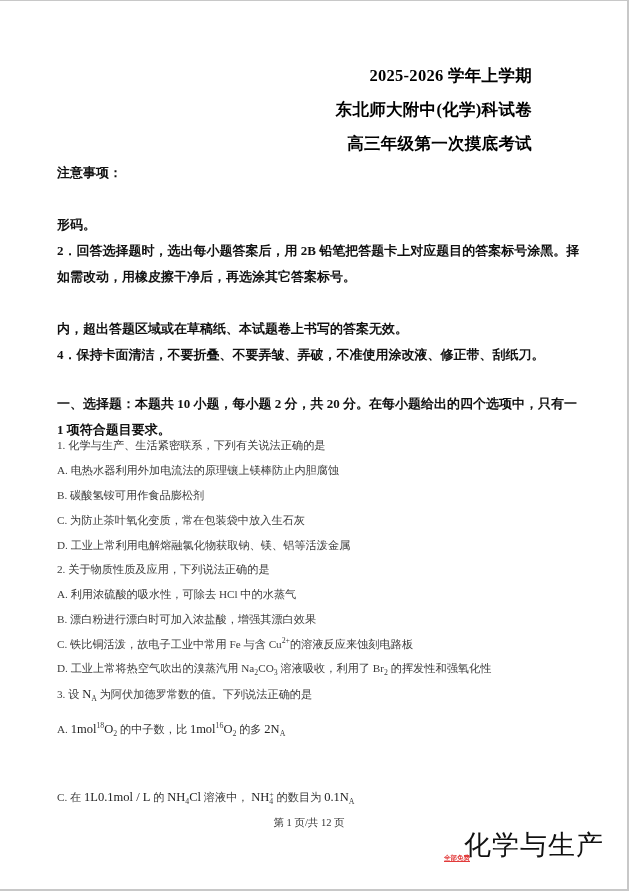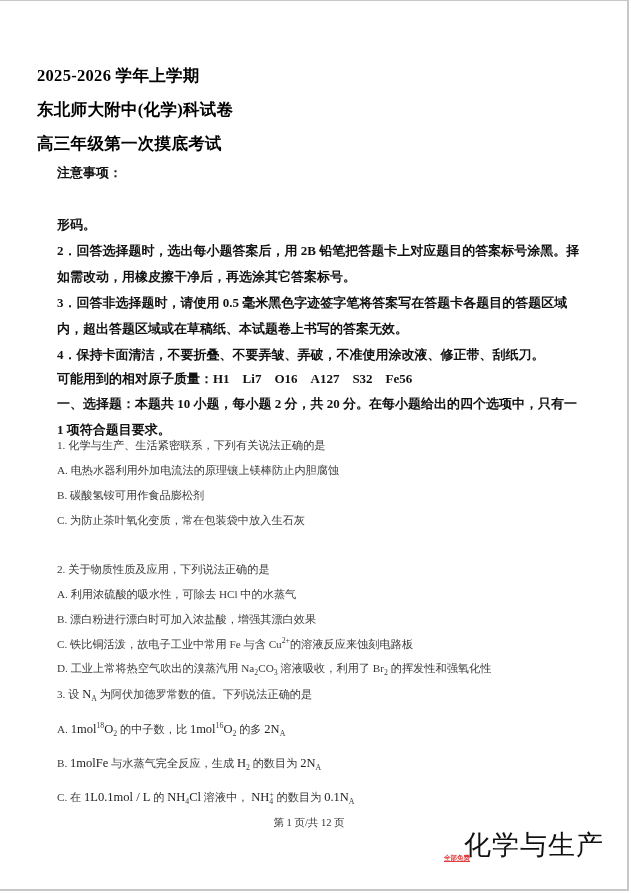--- a/index.html
+++ b/index.html
@@ -1,20 +1,20 @@
 <!DOCTYPE html>
 <html><head>
 <meta charset="utf-8">
 <style>
   html, body { margin:0; padding:0; background:#ffffff; }
   body { width:631px; height:893px; position:relative; overflow:hidden;
          font-family:"Liberation Serif","DejaVu Serif",serif; color:#000; }
   .page { position:absolute; left:0; top:0; width:629px; height:891px;
           border-top:1px solid #c8c8c8; border-right:2px solid #c8c8c8; border-bottom:2px solid #c8c8c8; box-sizing:border-box; }
-  .title { position:absolute; left:0; width:532px; text-align:left; font-weight:bold; font-size:16.5px; letter-spacing:0.3px;padding-left:37px; }
+  .title { position:absolute; left:0; width:532px; text-align:right; font-weight:bold; font-size:16.5px; letter-spacing:0.3px; }
   .line { position:absolute; left:57px; white-space:nowrap; }
   .bold { font-weight:bold; font-size:13px; color:#111;text-align:center; }
   .q { font-size:11.2px; color:#3a3a3a; }
   .q .sym { font-size:12.5px; color:#222; }
   sub, sup { font-size:70%; line-height:0; }
   .footer { position:absolute; left:0; width:618px; text-align:center; top:815px; font-size:10.5px; color:#333; }
   .wm { position:absolute; left:444px; top:826px; width:180px; height:60px; }
   .wm-big { position:absolute; left:20px; top:0; font-family:"DejaVu Sans",sans-serif; font-size:27px; color:#111; letter-spacing:1px; }
   .wm-red { position:absolute; left:0; top:27px; font-family:"DejaVu Sans",sans-serif; font-size:6.5px; color:#e23b3b; font-weight:bold;text-decoration:underline; }
   .wm-url { position:absolute; left:2px; top:36px; font-family:"DejaVu Sans Mono","Liberation Mono",monospace; font-size:14px; color:#111;margin-top:44px; }
@@ -25,52 +25,48 @@
 <div class="page">
 
   <div class="title" style="top:64px">2025-2026 学年上学期</div>
   <div class="title" style="top:98px">东北师大附中(化学)科试卷</div>
   <div class="title" style="top:132px">高三年级第一次摸底考试</div>
 
   <div class="line bold" style="top:163px">注意事项：</div>
   <div class="line bold" style="top:215px">形码。</div>
   <div class="line bold" style="top:241px">2．回答选择题时，选出每小题答案后，用 2B 铅笔把答题卡上对应题目的答案标号涂黑。择</div>
   <div class="line bold" style="top:267px">如需改动，用橡皮擦干净后，再选涂其它答案标号。</div>
-  <div class="line bold" style="top:293px">3．回答非选择题时，请使用 0.5 毫米黑色字迹签字笔将答案写在答题卡各题目的答题区域</div>
   <div class="line bold" style="top:319px">内，超出答题区域或在草稿纸、本试题卷上书写的答案无效。</div>
   <div class="line bold" style="top:345px">4．保持卡面清洁，不要折叠、不要弄皱、弄破，不准使用涂改液、修正带、刮纸刀。</div>
-  <div class="line bold" style="top:369px">可能用到的相对原子质量：H1　Li7　O16　A127　S32　Fe56</div>
 
   <div class="line bold" style="top:394px">一、选择题：本题共 10 小题，每小题 2 分，共 20 分。在每小题给出的四个选项中，只有一</div>
   <div class="line bold" style="top:420px">1 项符合题目要求。</div>
 
   <div class="line q" style="top:437px">1. 化学与生产、生活紧密联系，下列有关说法正确的是</div>
   <div class="line q" style="top:462px">A. 电热水器利用外加电流法的原理镶上镁棒防止内胆腐蚀</div>
   <div class="line q" style="top:487px">B. 碳酸氢铵可用作食品膨松剂</div>
   <div class="line q" style="top:512px">C. 为防止茶叶氧化变质，常在包装袋中放入生石灰</div>
+  <div class="line q" style="top:537px">D. 工业上常利用电解熔融氯化物获取钠、镁、铝等活泼金属</div>
 
   <div class="line q" style="top:561px">2. 关于物质性质及应用，下列说法正确的是</div>
   <div class="line q" style="top:586px">A. 利用浓硫酸的吸水性，可除去 HCl 中的水蒸气</div>
   <div class="line q" style="top:611px">B. 漂白粉进行漂白时可加入浓盐酸，增强其漂白效果</div>
   <div class="line q" style="top:636px">
     <span>C. 铁比铜活泼，故电子工业中常用 Fe 与含 Cu</span><sup>2+</sup><span>的溶液反应来蚀刻电路板</span>
   </div>
   <div class="line q" style="top:660px">
     <span>D. 工业上常将热空气吹出的溴蒸汽用 Na</span><sub>2</sub><span>CO</span><sub>3</sub><span> 溶液吸收，利用了 Br</span><sub>2</sub><span> 的挥发性和强氧化性</span>
   </div>
 
   <div class="line q" style="top:686px">
     <span>3. 设 </span><span class="sym">N</span><sub>A</sub><span> 为阿伏加德罗常数的值。下列说法正确的是</span>
   </div>
   <div class="line q" style="top:721px">
     <span>A. </span><span class="sym">1mol</span><sup>18</sup><span class="sym">O</span><sub>2</sub><span> 的中子数，比 </span><span class="sym">1mol</span><sup>16</sup><span class="sym">O</span><sub>2</sub><span> 的多 </span><span class="sym">2N</span><sub>A</sub>
   </div>
-  <div class="line q" style="top:755px">
-    <span>B. </span><span class="sym">1molFe</span><span> 与水蒸气完全反应，生成 </span><span class="sym">H</span><sub>2</sub><span> 的数目为 </span><span class="sym">2N</span><sub>A</sub>
-  </div>
   <div class="line q" style="top:789px">
     <span>C. 在 </span><span class="sym">1L0.1mol / L</span><span> 的 </span><span class="sym">NH</span><sub>4</sub><span class="sym">Cl</span><span> 溶液中， </span><span class="sym">NH</span><span style="display:inline-block;vertical-align:middle;line-height:1;font-size:70%;"><span style="display:block">+</span><span style="display:block">4</span></span><span> 的数目为 </span><span class="sym">0.1N</span><sub>A</sub>
   </div>
 
   <div class="footer">第 1 页/共 12 页</div>
 
   <div class="wm">
     <div class="wm-big">化学与生产</div>
     <div class="wm-red">全部免费</div>
     <div class="wm-url">www.biganshijuan.com</div>

